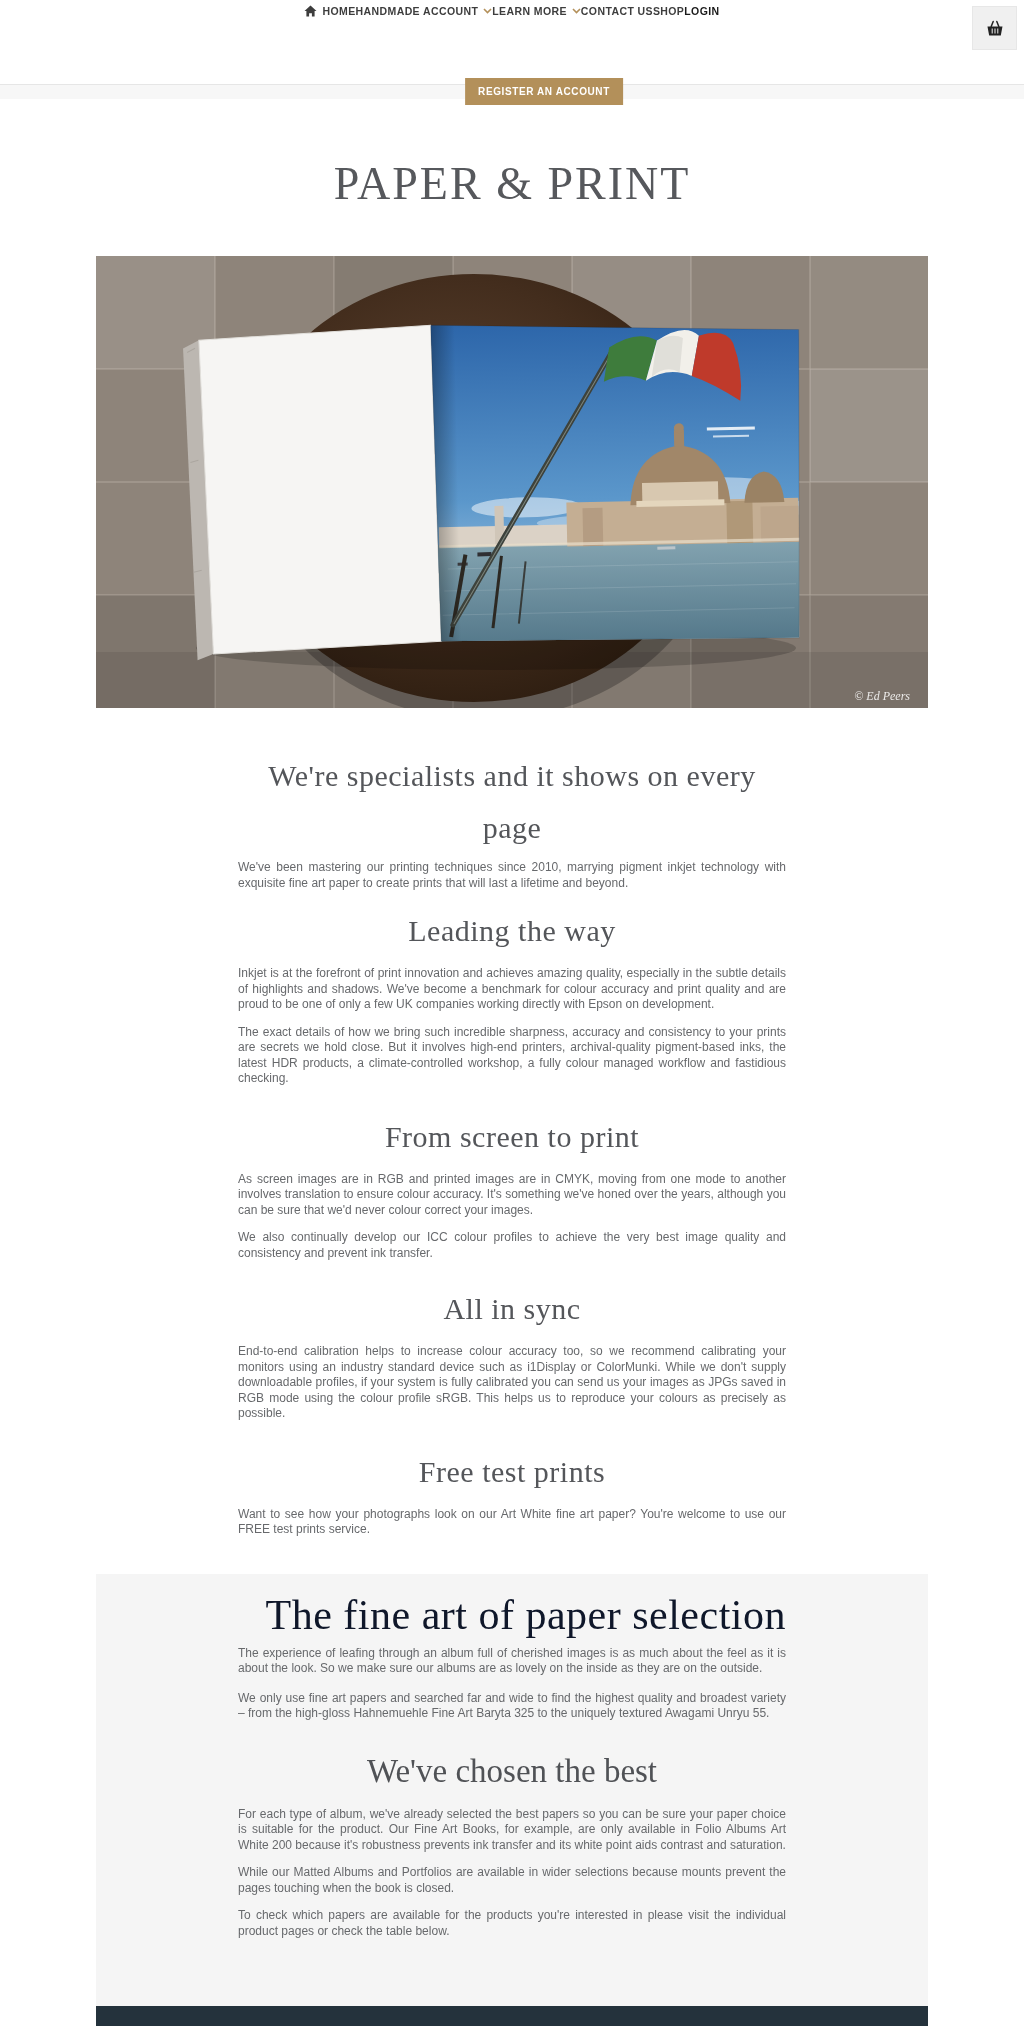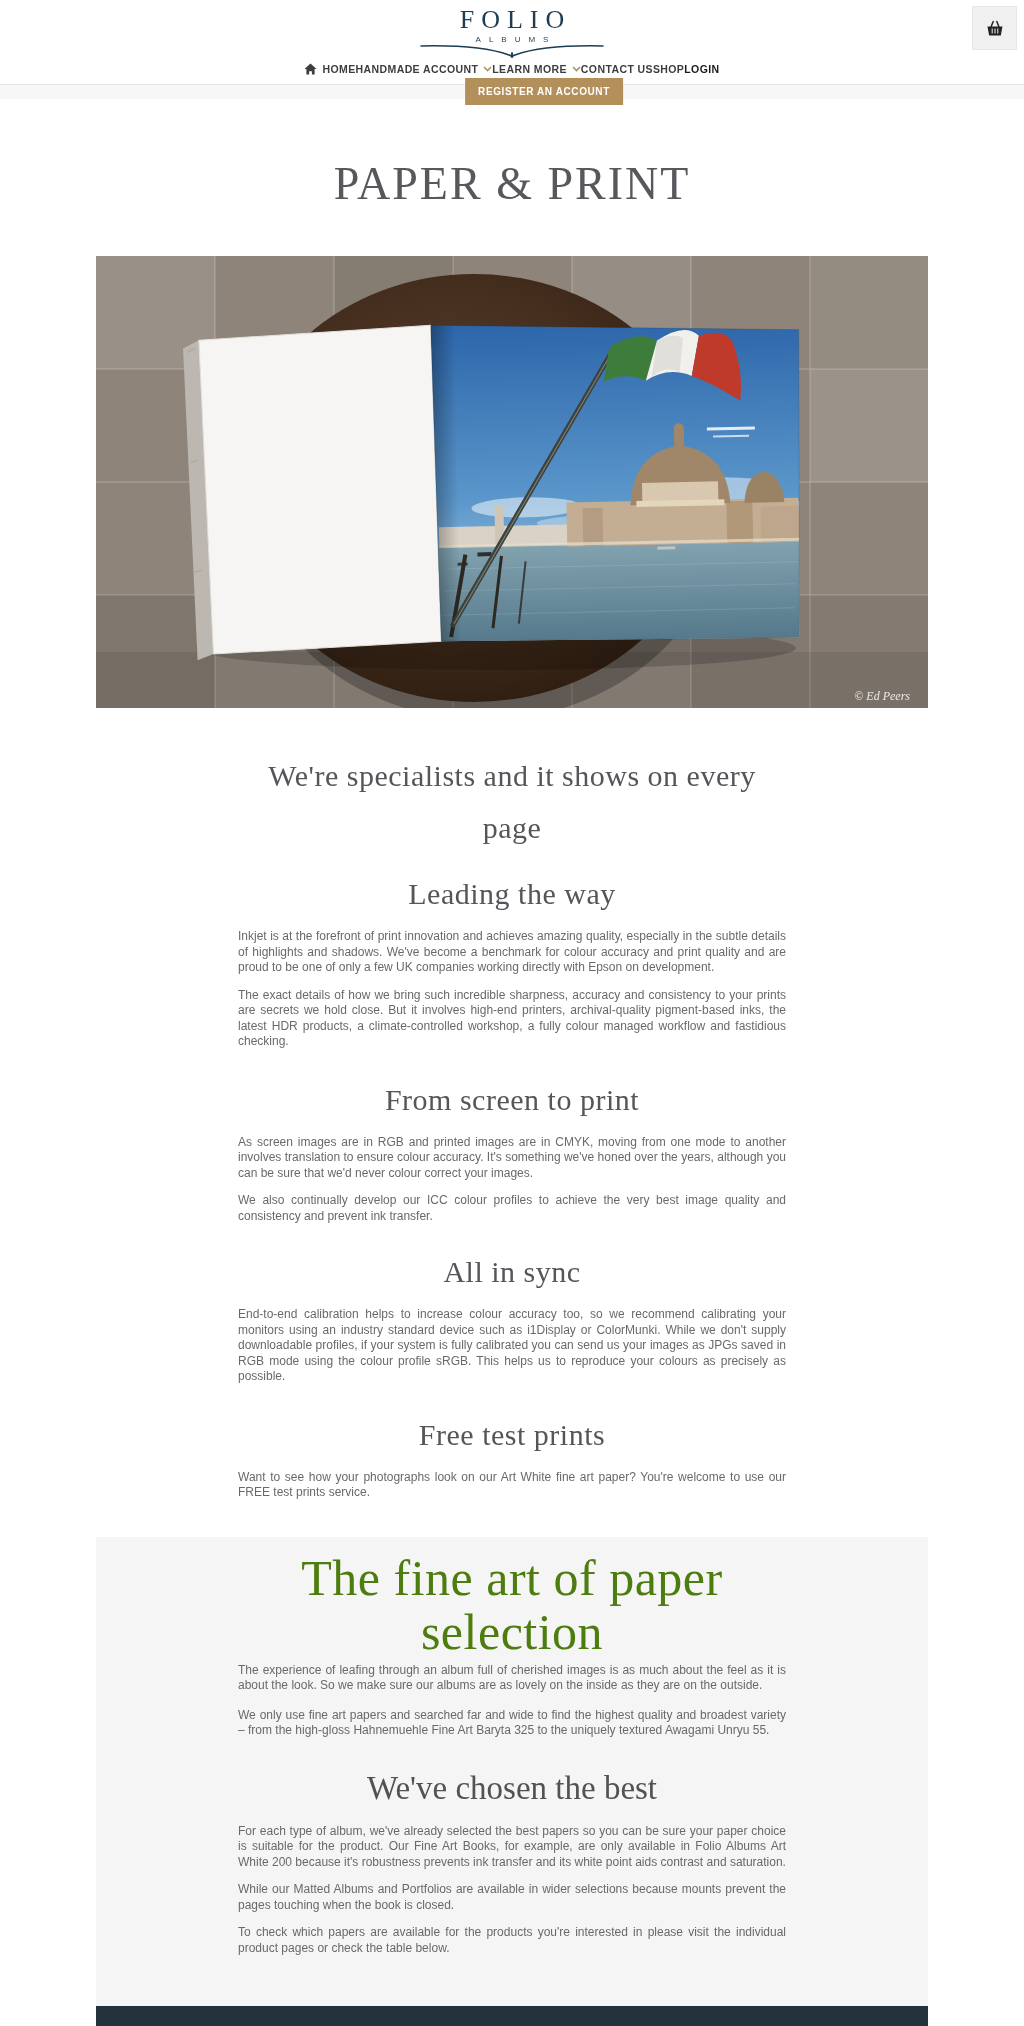--- a/index.html
+++ b/index.html
@@ -38,43 +38,34 @@
   .sec-h2.two-line { line-height:52px; }
   .para { font-size:12px; line-height:15.5px; text-align:justify; color:#67696c; margin-top:12px; }
 
   .m-top-42 { margin-top:42px; } .m-top-30 { margin-top:30px; } .m-top-28 { margin-top:28px; } .m-top-16 { margin-top:16px; } .m-top-6 { margin-top:6px; }
   .m-top-14 { margin-top:14px; }
 
   
   .gray-wrap { flex:1; margin-top:36px; }
   .gray-section { width:832px; margin:0 auto; background:#f5f5f5; height:100%; position:relative;
                   padding-top:14px; }
-  .gray-h1 { font-family:"Liberation Serif","DejaVu Serif",serif; font-weight:400; color:#4d7c0f;
-             text-align:center; font-size:50px; line-height:54px; letter-spacing:.5px; }
+  .gray-h1 { font-family:"Liberation Serif","DejaVu Serif",serif; font-weight:400; color:#0f172a;
+             text-align:right; font-size:42px; line-height:54px; letter-spacing:.5px; }
   .gray-h2 { font-family:"Liberation Serif","DejaVu Serif",serif; font-weight:400; color:#505256;
              text-align:center; font-size:33px; line-height:43px; margin-top:28px; }
   .gray-section .para:first-of-type { margin-top:4px; }
   .link { color:#4a90c2; font-weight:700; text-decoration:none; cursor:pointer; }
   .table-header-bar { position:absolute; bottom:0; left:0; right:0; height:20px; background:#24323c; }
 </style>
 </head>
 <body>
 
 <div class="page">
 
   <div class="header">
-    <div class="logo">
-      <div class="logo-title">FOLIO</div>
-      <div class="logo-sub">ALBUMS</div>
-      <svg class="logo-flourish" width="190" height="14" viewBox="0 0 190 14">
-        <path d="M4,2 C50,1 78,6 92,11 Q95,12.6 95,9" fill="none" stroke="#1e3d52" stroke-width="1.5" stroke-linecap="round"></path>
-        <path d="M186,2 C140,1 112,6 98,11 Q95,12.6 95,9" fill="none" stroke="#1e3d52" stroke-width="1.5" stroke-linecap="round"></path>
-        <circle cx="95" cy="12.5" r="1.4" fill="#1e3d52"></circle>
-      </svg>
-    </div>
     <div class="nav">
       <div class="nav-item">
         <svg width="13" height="12" viewBox="0 0 13 12">
           <path d="M6.5,0.5 L12.5,6 H10.6 V11.5 H7.9 V8.2 H5.1 V11.5 H2.4 V6 H0.5 Z" fill="#3d3d3d"></path>
         </svg>
         <span>HOME</span>
       </div>
       <div class="nav-item">
         <span>HANDMADE ACCOUNT</span>
         <svg width="9" height="6" viewBox="0 0 9 6">
@@ -208,20 +199,21 @@
       </g>
       <path d="M338,68 L706,80 L700,388 L342,384 Z" fill="none" stroke="#000" opacity=".12"></path>
     </g>
 
     <text x="814" y="444" text-anchor="end" font-family="Liberation Serif, DejaVu Serif, serif" font-style="italic" font-size="12" fill="#ffffff" opacity=".85">© Ed Peers</text>
   </svg>
 
   <div class="text-col">
 
     <h2 class="sec-h2 two-line m-top-42">We're specialists and it shows on every page</h2>
+    <p class="para m-top-6">We've been mastering our printing techniques since 2010, marrying pigment inkjet technology with exquisite fine art paper to create prints that will last a lifetime and beyond.</p>
 
     <h2 class="sec-h2" style="margin-top:20px">Leading the way</h2>
     <p class="para m-top-16">Inkjet is at the forefront of print innovation and achieves amazing quality, especially in the subtle details of highlights and shadows. We've become a benchmark for colour accuracy and print quality and are proud to be one of only a few UK companies working directly with Epson on development.</p>
     <p class="para">The exact details of how we bring such incredible sharpness, accuracy and consistency to your prints are secrets we hold close. But it involves high-end printers, archival-quality pigment-based inks, the latest HDR products, a climate-controlled workshop, a fully colour managed workflow and fastidious checking.</p>
 
     <h2 class="sec-h2 m-top-30">From screen to print</h2>
     <p class="para m-top-16">As screen images are in RGB and printed images are in CMYK, moving from one mode to another involves translation to ensure colour accuracy. It's something we've honed over the years, although you can be sure that we'd never colour correct your images.</p>
     <p class="para">We also continually develop our ICC colour profiles to achieve the very best image quality and consistency and prevent ink transfer.</p>
 
     <h2 class="sec-h2 m-top-28">All in sync</h2>

